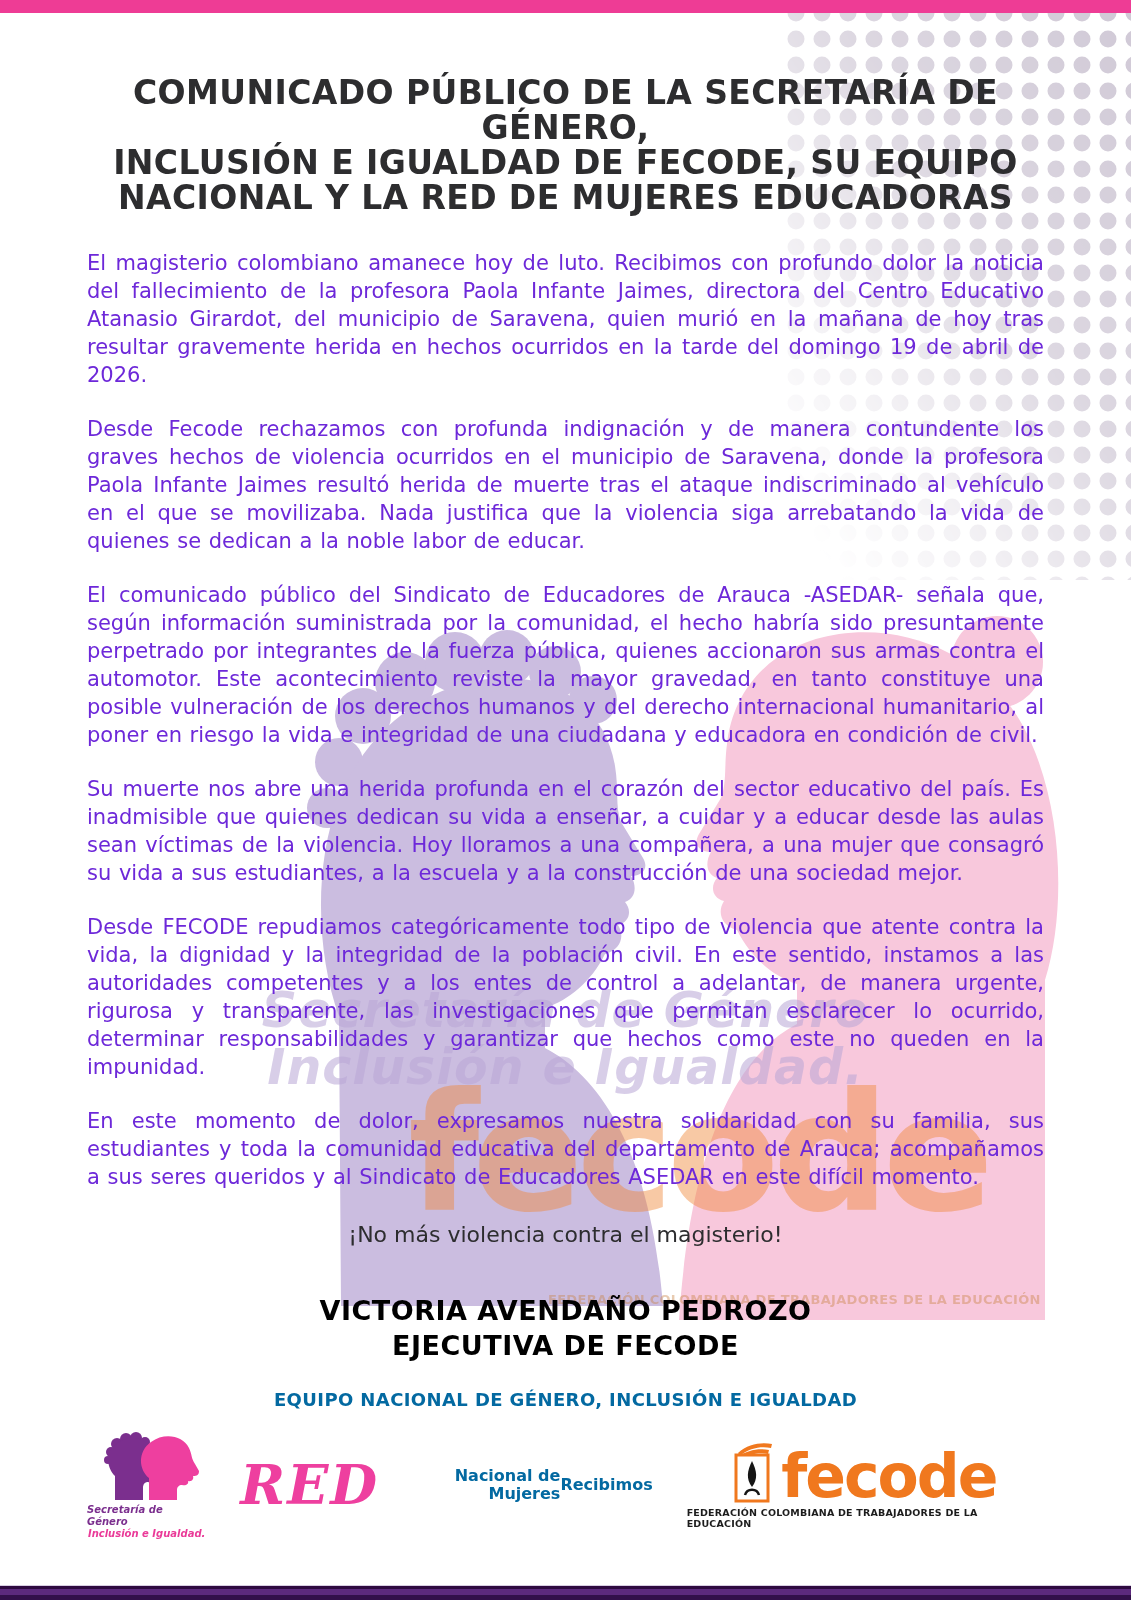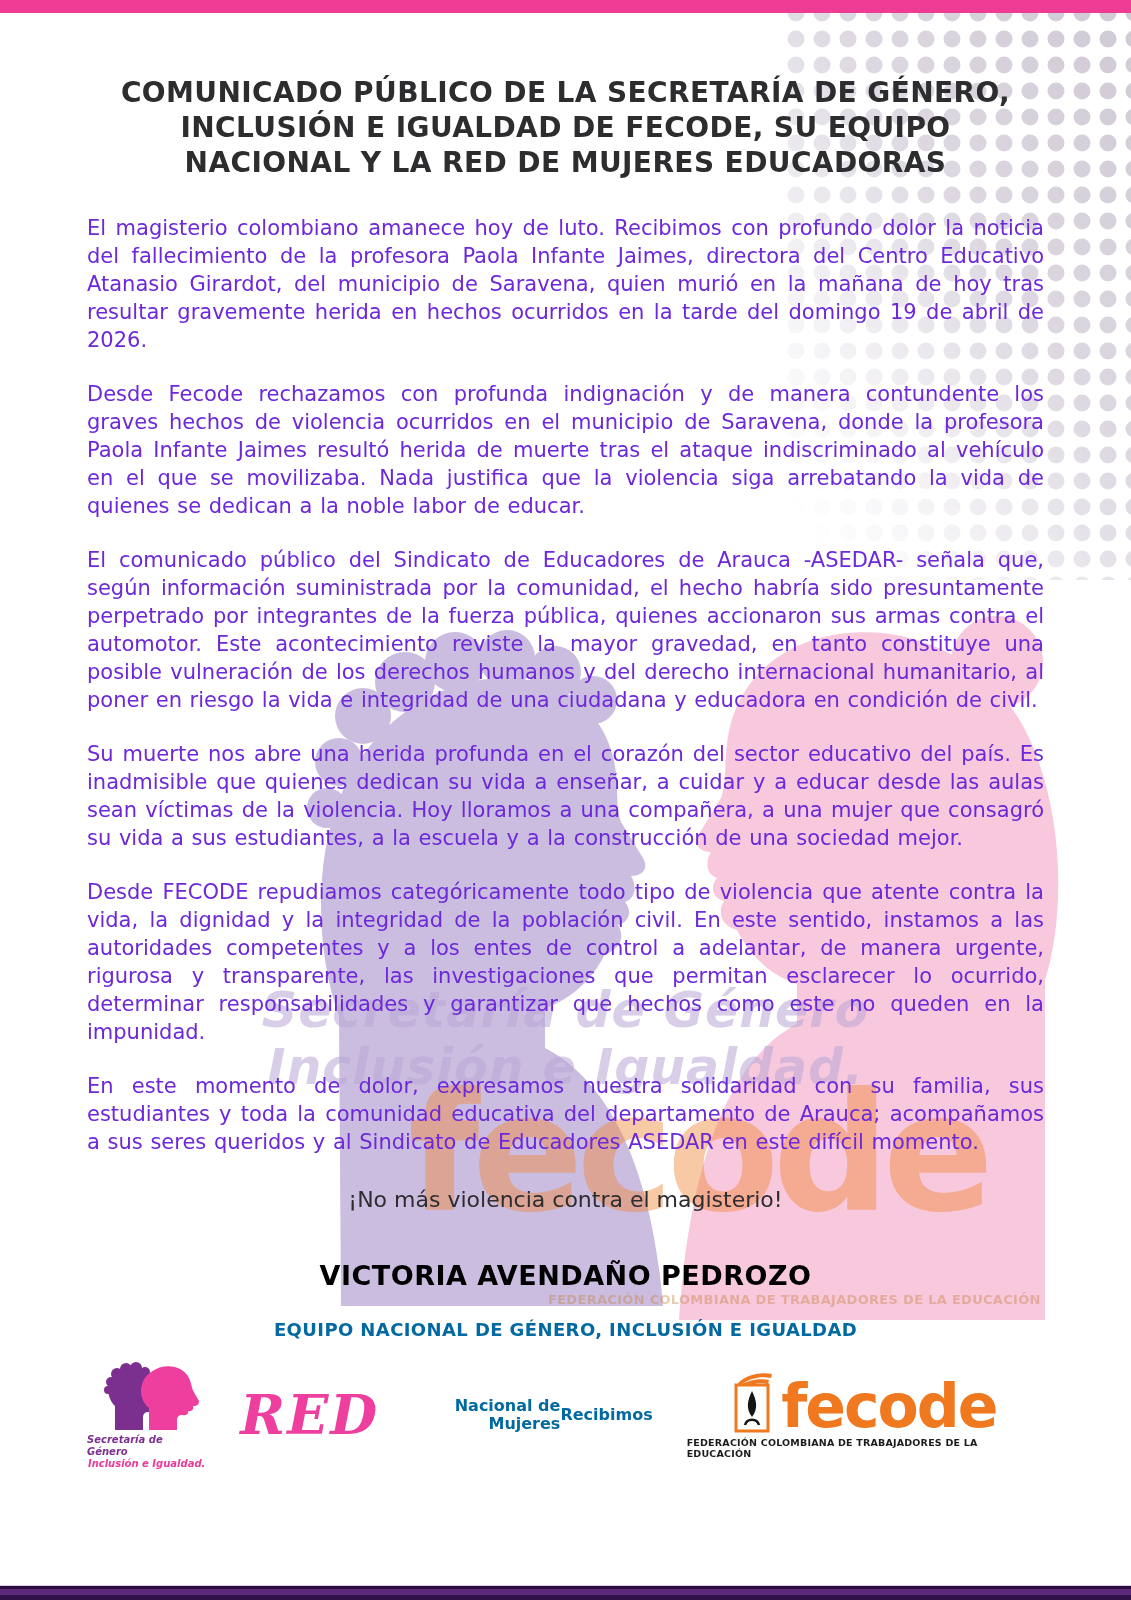--- a/index.html
+++ b/index.html
@@ -28,21 +28,21 @@
     color:#f0883a;opacity:.45;
   }
   .wm-fecode-sub{
     position:absolute;left:548px;top:1292px;z-index:1;
     font-weight:bold;font-size:13px;color:#c7803f;opacity:.4;letter-spacing:.3px;
   }
   
   .content{position:relative;z-index:2;padding:75px 87px 0 87px;}
   .doc-title{
     margin:0;text-align:center;color:#2d2d2f;font-weight:bold;
-    font-size:28px;line-height:35px;letter-spacing:.4px;
+    font-size:33px;line-height:35px;letter-spacing:.4px;
   }
   .doc-title span{display:block;}
   .paras{margin-top:34px;}
   .paras p{
     margin:0 0 26px 0;text-align:justify;color:#6d28d9;
     font-size:21px;line-height:28px;word-spacing:1px;
   }
   .slogan{
     margin:30px 0 0 0;text-align:center;font-weight:normal;
     font-size:22px;line-height:28px;color:#2d2d2f;
@@ -134,20 +134,21 @@
       <p>El comunicado público del Sindicato de Educadores de Arauca -ASEDAR- señala que, según información suministrada por la comunidad, el hecho habría sido presuntamente perpetrado por integrantes de la fuerza pública, quienes accionaron sus armas contra el automotor. Este acontecimiento reviste la mayor gravedad, en tanto constituye una posible vulneración de los derechos humanos y del derecho internacional humanitario, al poner en riesgo la vida e integridad de una ciudadana y educadora en condición de civil.</p>
       <p>Su muerte nos abre una herida profunda en el corazón del sector educativo del país. Es inadmisible que quienes dedican su vida a enseñar, a cuidar y a educar desde las aulas sean víctimas de la violencia. Hoy lloramos a una compañera, a una mujer que consagró su vida a sus estudiantes, a la escuela y a la construcción de una sociedad mejor.</p>
       <p>Desde FECODE repudiamos categóricamente todo tipo de violencia que atente contra la vida, la dignidad y la integridad de la población civil. En este sentido, instamos a las autoridades competentes y a los entes de control a adelantar, de manera urgente, rigurosa y transparente, las investigaciones que permitan esclarecer lo ocurrido, determinar responsabilidades y garantizar que hechos como este no queden en la impunidad.</p>
       <p>En este momento de dolor, expresamos nuestra solidaridad con su familia, sus estudiantes y toda la comunidad educativa del departamento de Arauca; acompañamos a sus seres queridos y al Sindicato de Educadores ASEDAR en este difícil momento.</p>
     </div>
 
     <p class="slogan">¡No más violencia contra el magisterio!</p>
 
     <div class="signature">
       <div>VICTORIA AVENDAÑO PEDROZO</div>
+      <div>EJECUTIVA DE FECODE</div>
     </div>
 
     <div class="team-line">EQUIPO NACIONAL DE GÉNERO, INCLUSIÓN E IGUALDAD</div>
 
     <div class="logos">
 
       <div class="logo-sec">
         <svg width="104" height="74" viewBox="0 0 104 74">
           <g fill="#7b2f8e">
             <circle cx="22" cy="14" r="6"></circle>

